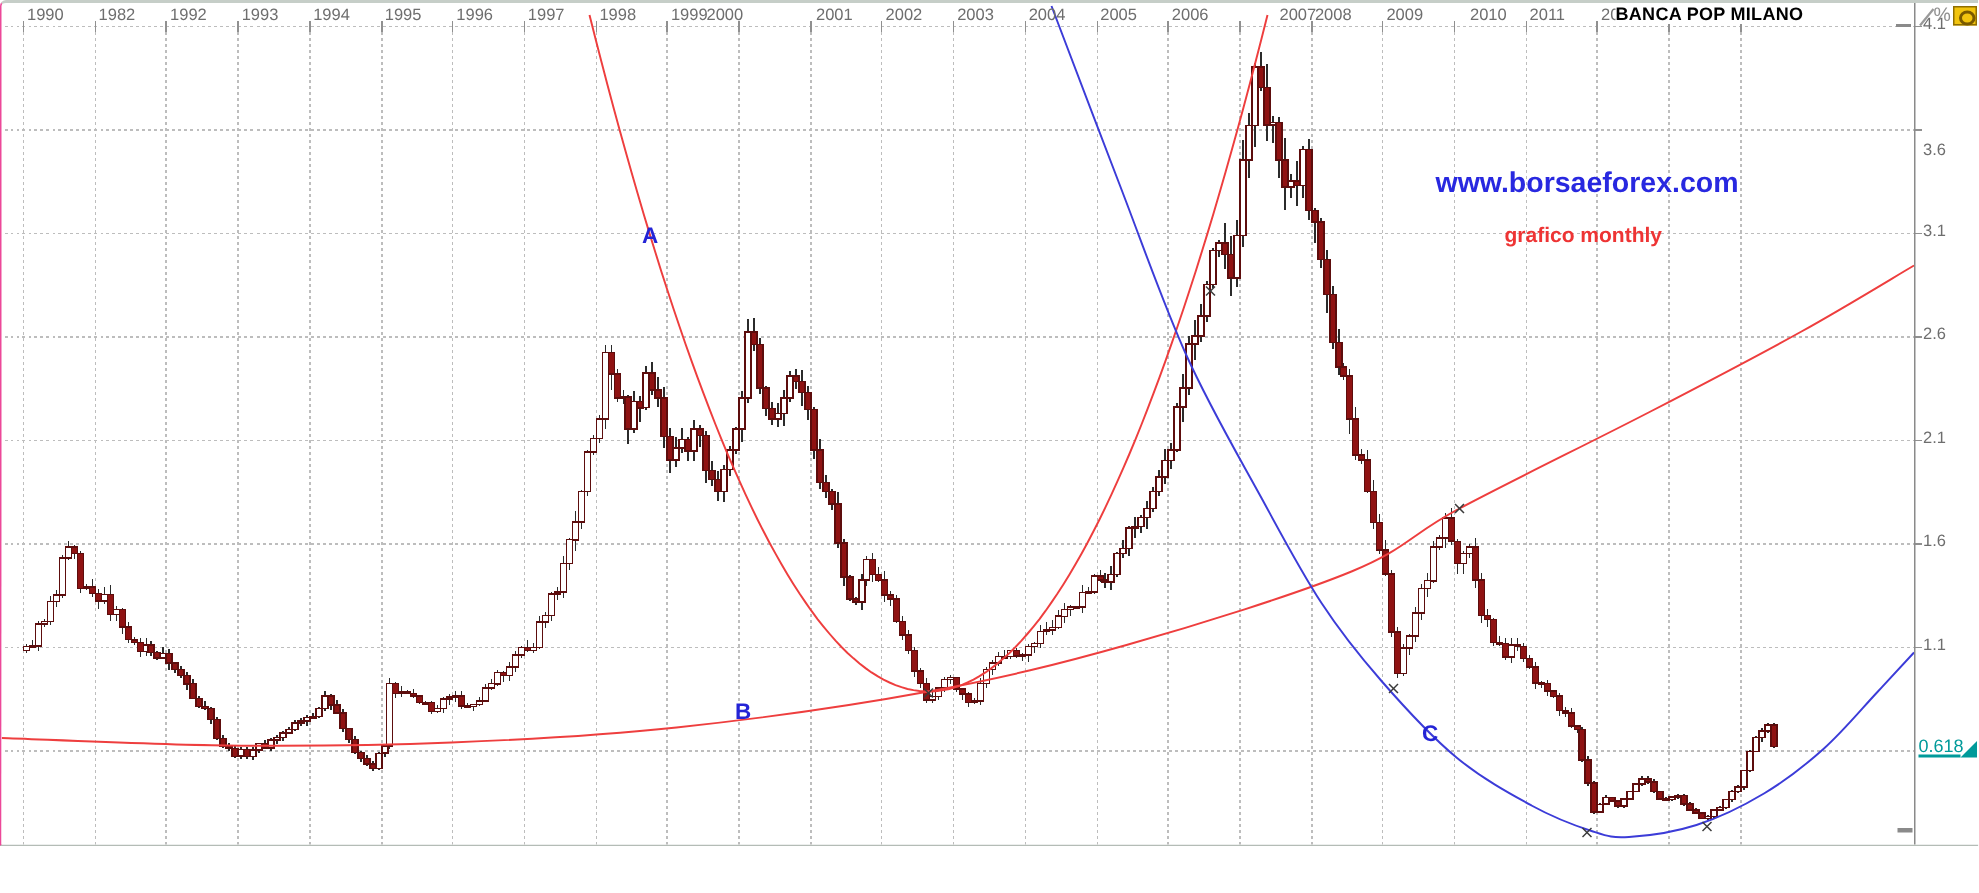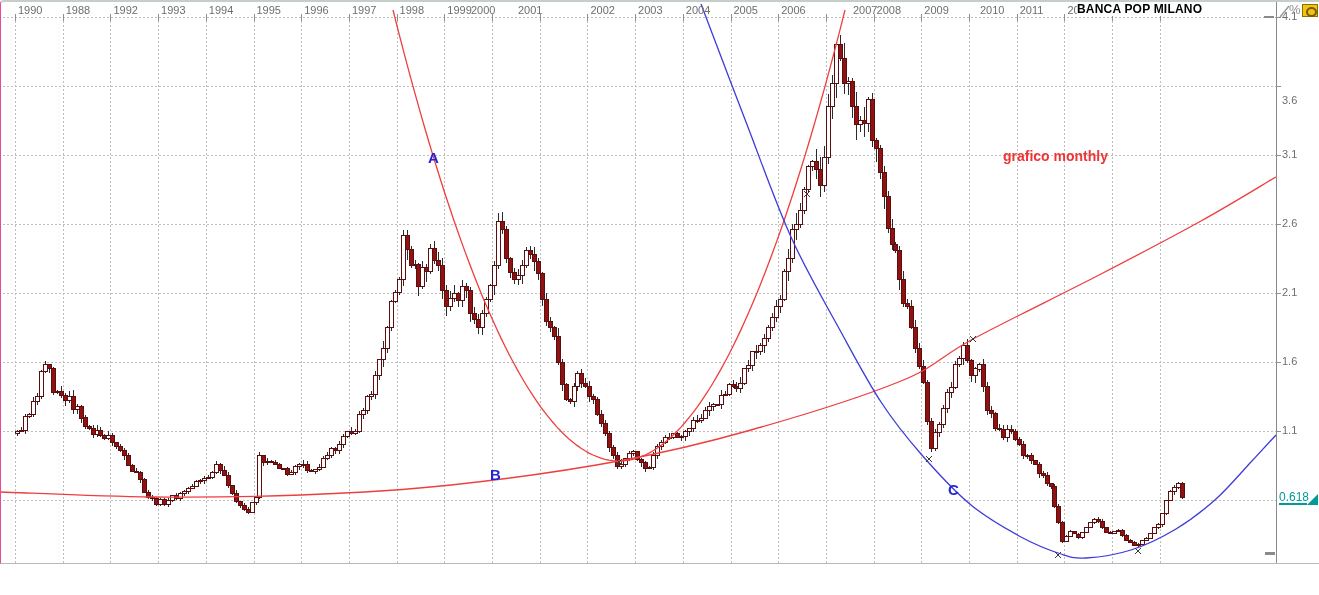--- a/index.html
+++ b/index.html
@@ -763,31 +763,31 @@
       </g>
       <g fill="none">
         <polyline points="2,586 200,586 420,586 620,585 760,584 900,583 1000,581 1100,579 1180,577 1274,575" stroke="#2828c8" stroke-width="1.2"></polyline>
         <polyline points="2,582 70,584 130,587 200,588 260,588 330,587 400,587 470,586 530,584 600,585 670,584 740,582 810,583 880,583 950,584 1020,587 1080,585 1140,582 1200,583 1245,583" stroke="#0a8a0a" stroke-width="1.4" stroke-dasharray="6,4"></polyline>
         <polyline points="2,584 60,583 115,586 180,587 240,588 300,587 360,586 420,586 480,585 540,584 600,585 660,584 720,583 780,583 840,584 900,583 960,584 1020,586 1060,585 1100,584 1140,583 1180,584 1245,584" stroke="#111111" stroke-width="1"></polyline>
       </g>
     </svg>
 
   <div id="year-axis">
       <span class="yr-label" style="left: 17px;">1990</span>
-      <span class="yr-label" style="left: 64.7px;">1988</span>
+      <span class="yr-label" style="left: 64.7px;">1982</span>
       <span class="yr-label" style="left: 112.4px;">1992</span>
       <span class="yr-label" style="left: 160.1px;">1993</span>
       <span class="yr-label" style="left: 207.8px;">1994</span>
       <span class="yr-label" style="left: 255.5px;">1995</span>
       <span class="yr-label" style="left: 303.2px;">1996</span>
       <span class="yr-label" style="left: 350.9px;">1997</span>
       <span class="yr-label" style="left: 398.6px;">1998</span>
       <span class="yr-label" style="left: 446.3px;">1999</span>
       <span class="yr-label" style="left: 470px;">2000</span>
-      <span class="yr-label" style="left: 517px;">2001</span>
+      <span class="yr-label" style="left: 543px;">2001</span>
       <span class="yr-label" style="left: 589.4px;">2002</span>
       <span class="yr-label" style="left: 637.1px;">2003</span>
       <span class="yr-label" style="left: 684.8px;">2004</span>
       <span class="yr-label" style="left: 732.5px;">2005</span>
       <span class="yr-label" style="left: 780.2px;">2006</span>
       <span class="yr-label" style="left: 852px; text-align: right;">2007</span>
       <span class="yr-label" style="left: 875.6px;">2008</span>
       <span class="yr-label" style="left: 923.3px;">2009</span>
       <span class="yr-label" style="left: 979px;">2010</span>
       <span class="yr-label" style="left: 1018.7px;">2011</span>
@@ -803,20 +803,21 @@
       <span class="px-label" style="top: 284px;">2.1</span>
       <span class="px-label" style="top: 353px;">1.6</span>
       <span class="px-label" style="top: 422px;">1.1</span>
       <span class="px-label" style="top: 560px;">0.1</span>
     </div>
   <div id="price-axis-line"></div>
 
   <div id="title">BANCA POP MILANO</div>
   <div id="title-tick"></div>
 
+  <div id="wm1">www.borsaeforex.com</div>
   <div id="wm2">grafico monthly</div>
 
   <div id="lbl-a" class="curve-label">A</div>
   <div id="lbl-b" class="curve-label">B</div>
   <div id="lbl-c" class="curve-label">C</div>
 
   <div id="last-price">0.618</div>
   <div id="last-price-underline"></div>
   <div id="last-price-flag"></div>
 

